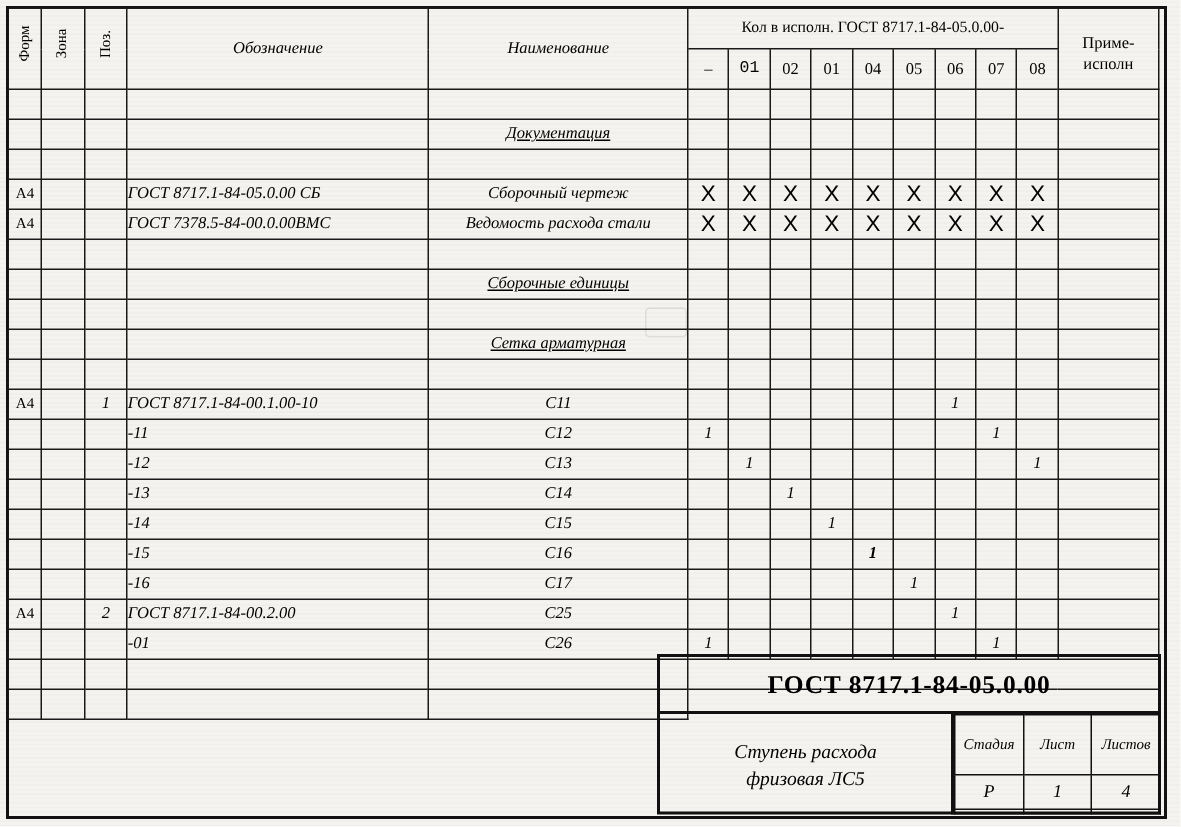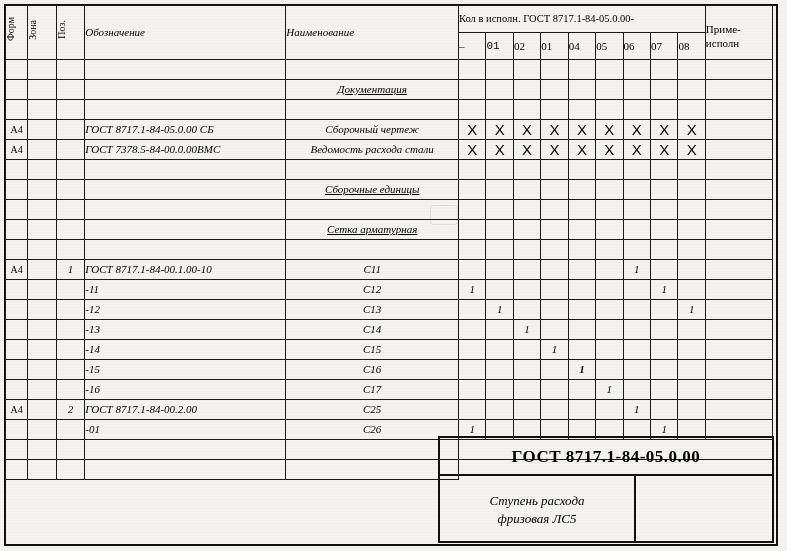--- a/index.html
+++ b/index.html
@@ -34,21 +34,21 @@
     border:1px solid #1a1a1a;
     padding:0;
     font-weight:normal;
     font-size:11px;
     vertical-align:middle;
     height:19px;
     line-height:19px;
     background:transparent;
   }
   .spec .hdr{
-    text-align:left;
+    text-align:center;
     font-size:11px;
   }
   .vert{
     writing-mode:vertical-rl;
     transform:rotate(180deg);
     white-space:nowrap;
     font-size:10px;
     line-height:1;
     display:inline-block;
   }
@@ -590,16 +590,37 @@
   <div class="blot"></div>
 
   <div class="stamp">
     <div class="stamp-code">ГОСТ 8717.1-84-05.0.00</div>
     <div class="stamp-title">
       <div>
         <div>Ступень расхода</div>
         <div>фризовая ЛС5</div>
       </div>
     </div>
+    <div class="stamp-grid">
+      <table>
+        <tbody>
+            <tr id="stamp-cols">
+              <td>Стадия</td>
+              <td>Лист</td>
+              <td>Листов</td>
+            </tr>
+        <tr id="stamp-vals">
+              <td class="v">Р</td>
+              <td class="v">1</td>
+              <td class="v">4</td>
+            </tr>
+        <tr>
+              <td style="border-left:1px solid #111"></td>
+              <td></td>
+              <td></td>
+            </tr>
+      </tbody>
+        </table>
+    </div>
   </div>
 
   <div class="noise"></div>
 </div>
 
 </body></html>

